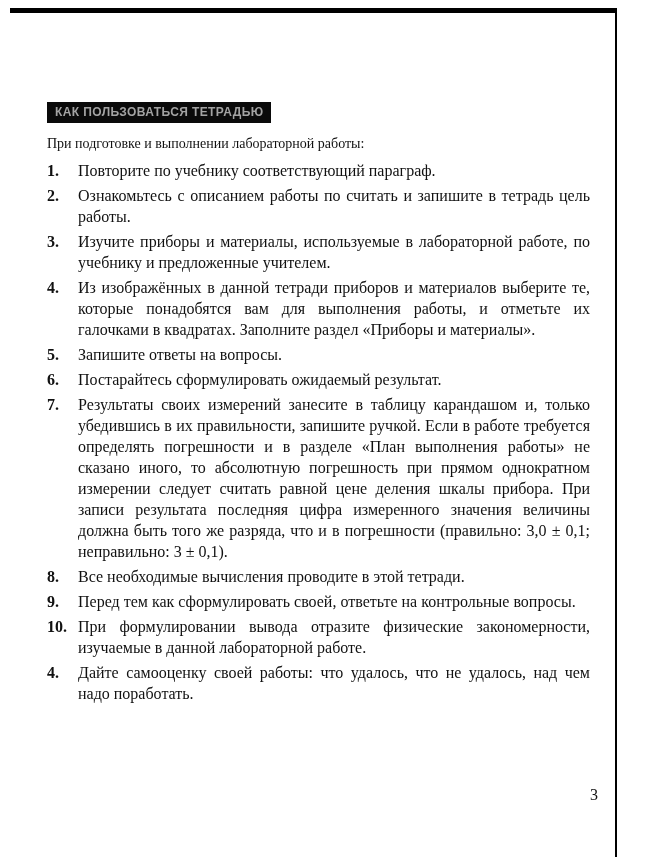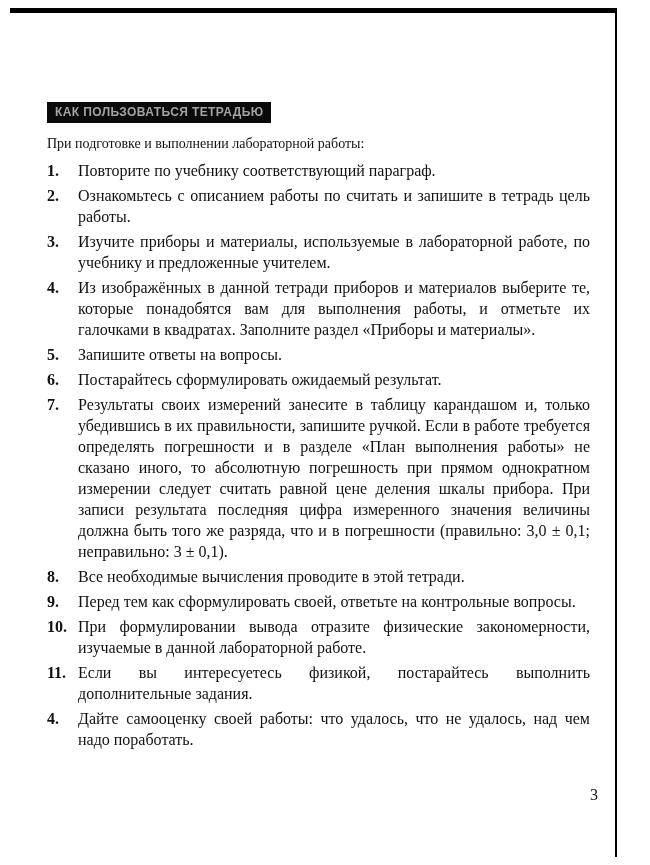--- a/index.html
+++ b/index.html
@@ -138,24 +138,20 @@
       <div class="item">
         <span class="num">9.</span>
         <div class="txt">Перед тем как сформулировать своей, ответьте на контрольные вопросы.</div>
       </div>
 
       <div class="item">
         <span class="num">10.</span>
         <div class="txt">При формулировании вывода отразите физические закономерности, изучаемые в данной лабораторной работе.</div>
       </div>
 
-      <div class="item">
-        <span class="num">11.</span>
-        <div class="txt">Если вы интересуетесь физикой, постарайтесь выполнить дополнительные задания.</div>
-      </div>
 
 
       <div class="item">
         <span class="num">4.</span>
         <div class="txt">Дайте самооценку своей работы: что удалось, что не удалось, над чем надо поработать.</div>
       </div>
 
     </div>
   </div>
 

